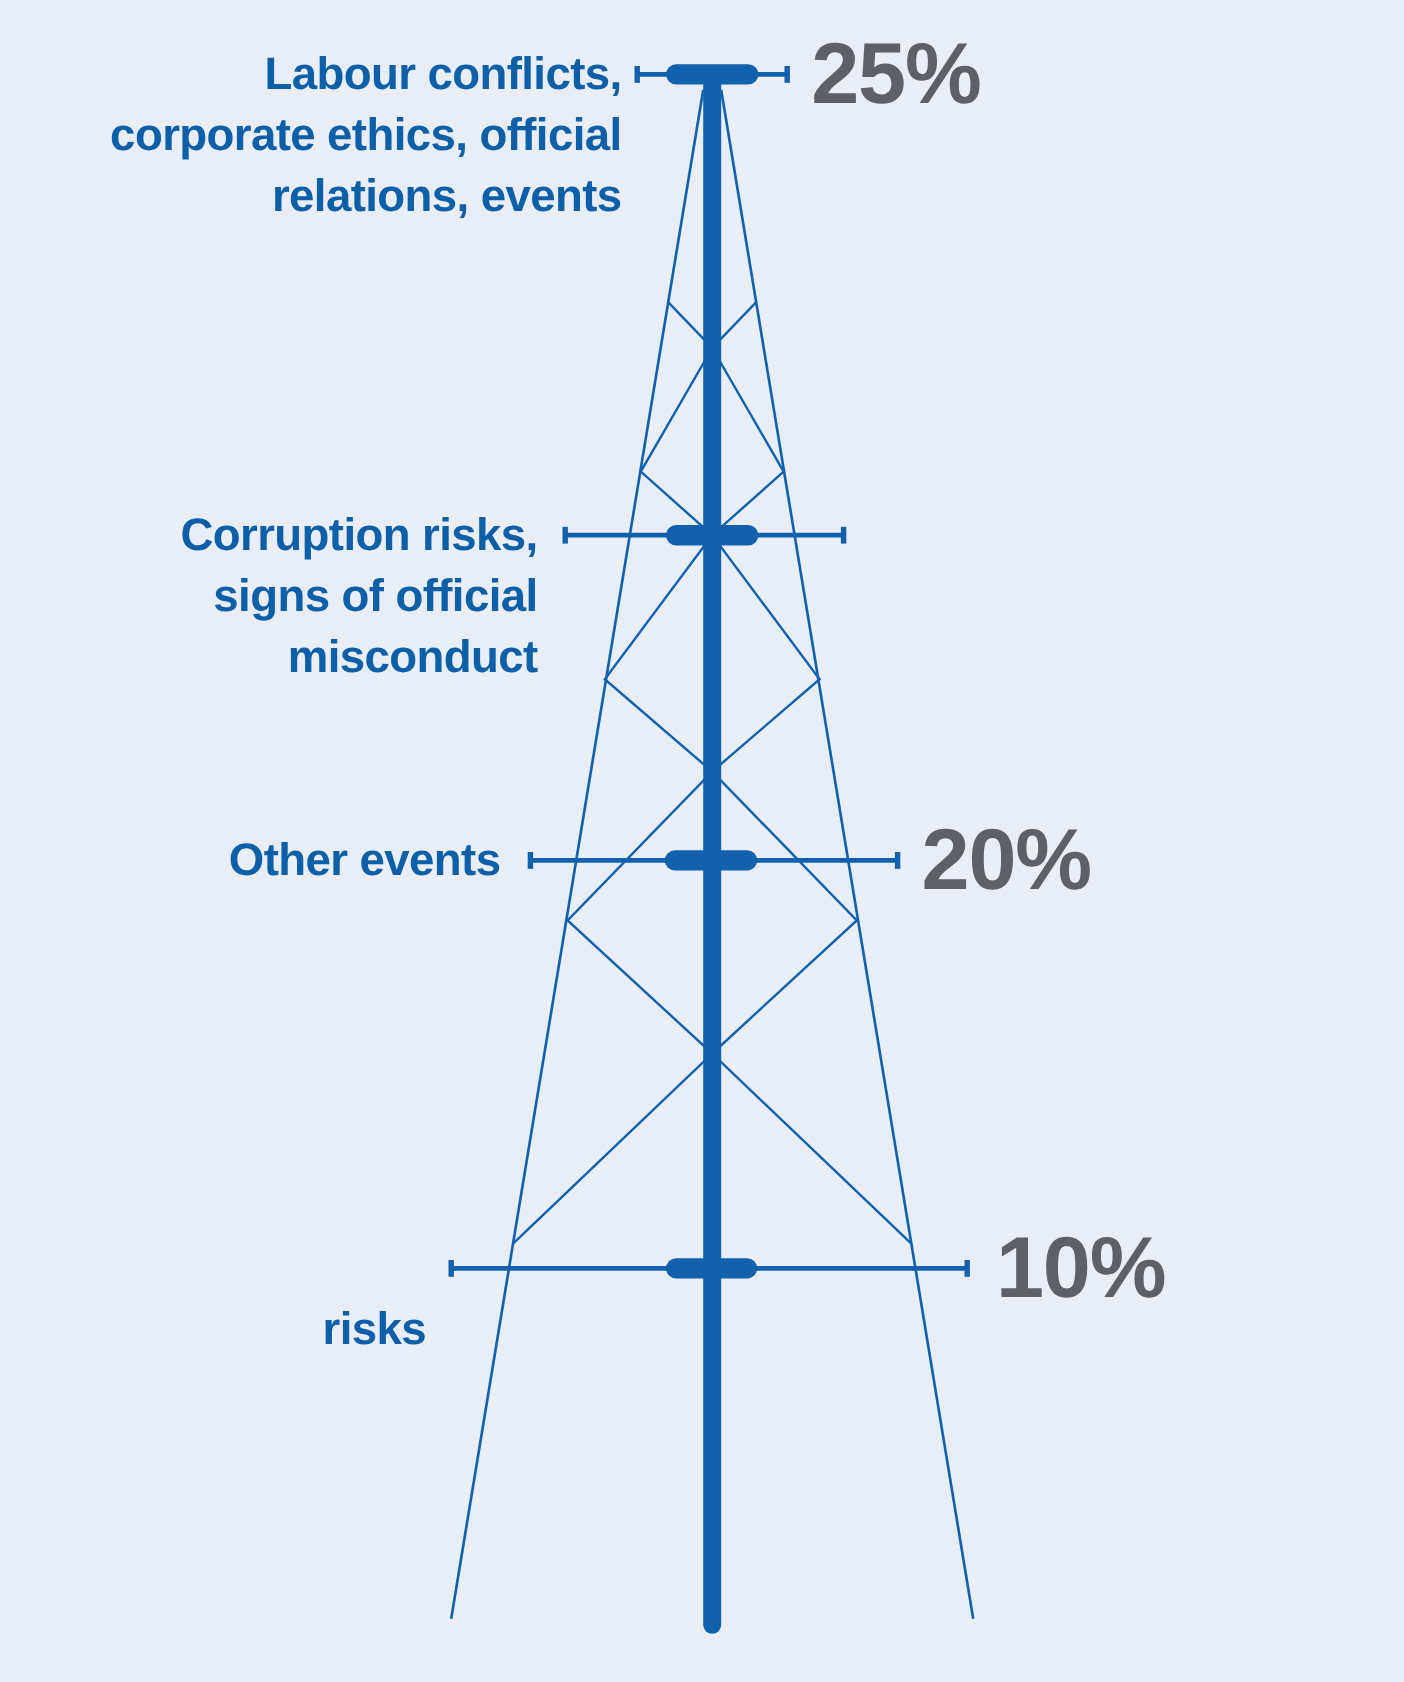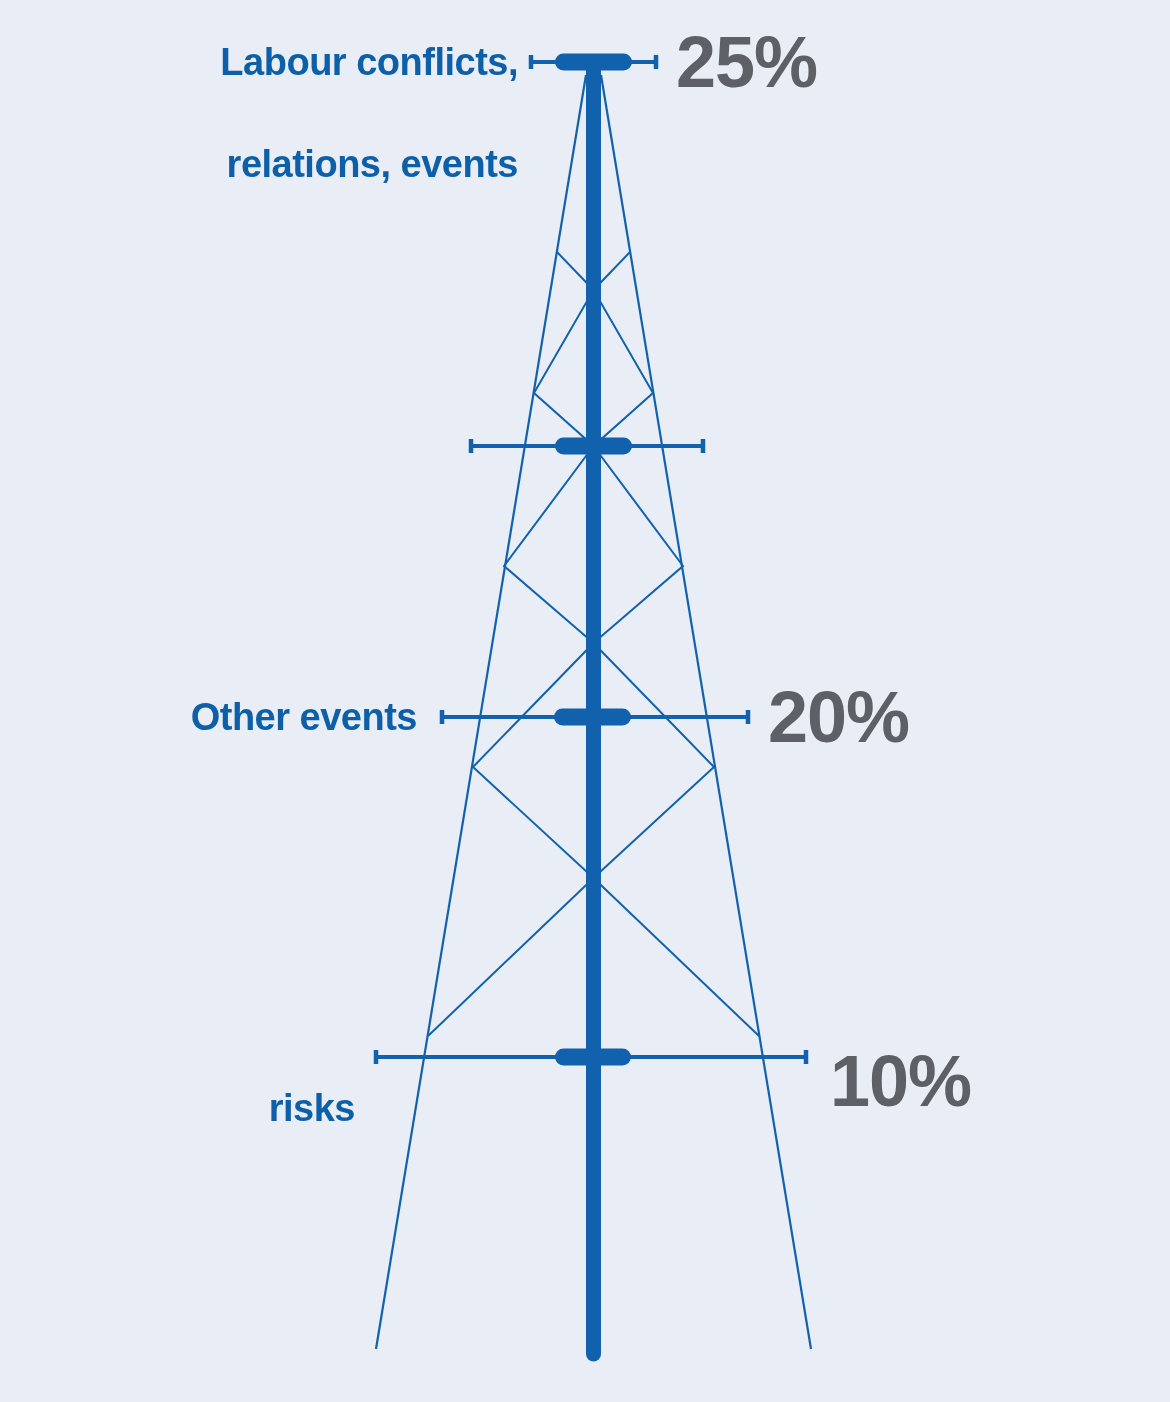--- a/index.html
+++ b/index.html
@@ -73,30 +73,35 @@
         <line x1="376" y1="1057" x2="806" y2="1057" stroke-width="4"></line>
         <line x1="376" y1="1050" x2="376" y2="1064" stroke-width="4.5"></line>
         <line x1="806" y1="1050" x2="806" y2="1064" stroke-width="4.5"></line>
         <rect x="555" y="1048.5" width="76" height="17" rx="8.5" fill="#1161ac" stroke="none"></rect>
       </g>
     </g>
   </svg>
 
   <div class="lvl-label" style="right:652px; top:37px;">
     <span>Labour conflicts,</span><br>
-    <br>
+    <span>corporate ethics, official</span><br>
     <span>relations, events</span>
   </div>
   <div class="lvl-pct" style="left:676px; top:24px;">25%</div>
 
+  <div class="lvl-label" style="right:722px; top:421px;">
+    <span>Corruption risks,</span><br>
+    <span>signs of official</span><br>
+    <span>misconduct</span>
+  </div>
 
   <div class="lvl-label" style="right:753px; top:692px;">
     <span>Other events</span>
   </div>
   <div class="lvl-pct" style="left:768px; top:679px;">20%</div>
 
   <div class="lvl-label" style="right:815px; top:1032px;">
     <br>
     <span>risks</span>
   </div>
-  <div class="lvl-pct" style="left:830px; top:1019px;margin-top:24px;">10%</div>
+  <div class="lvl-pct" style="left:830px; top:1019px;">10%</div>
 
 </div>
 
 </body></html>

